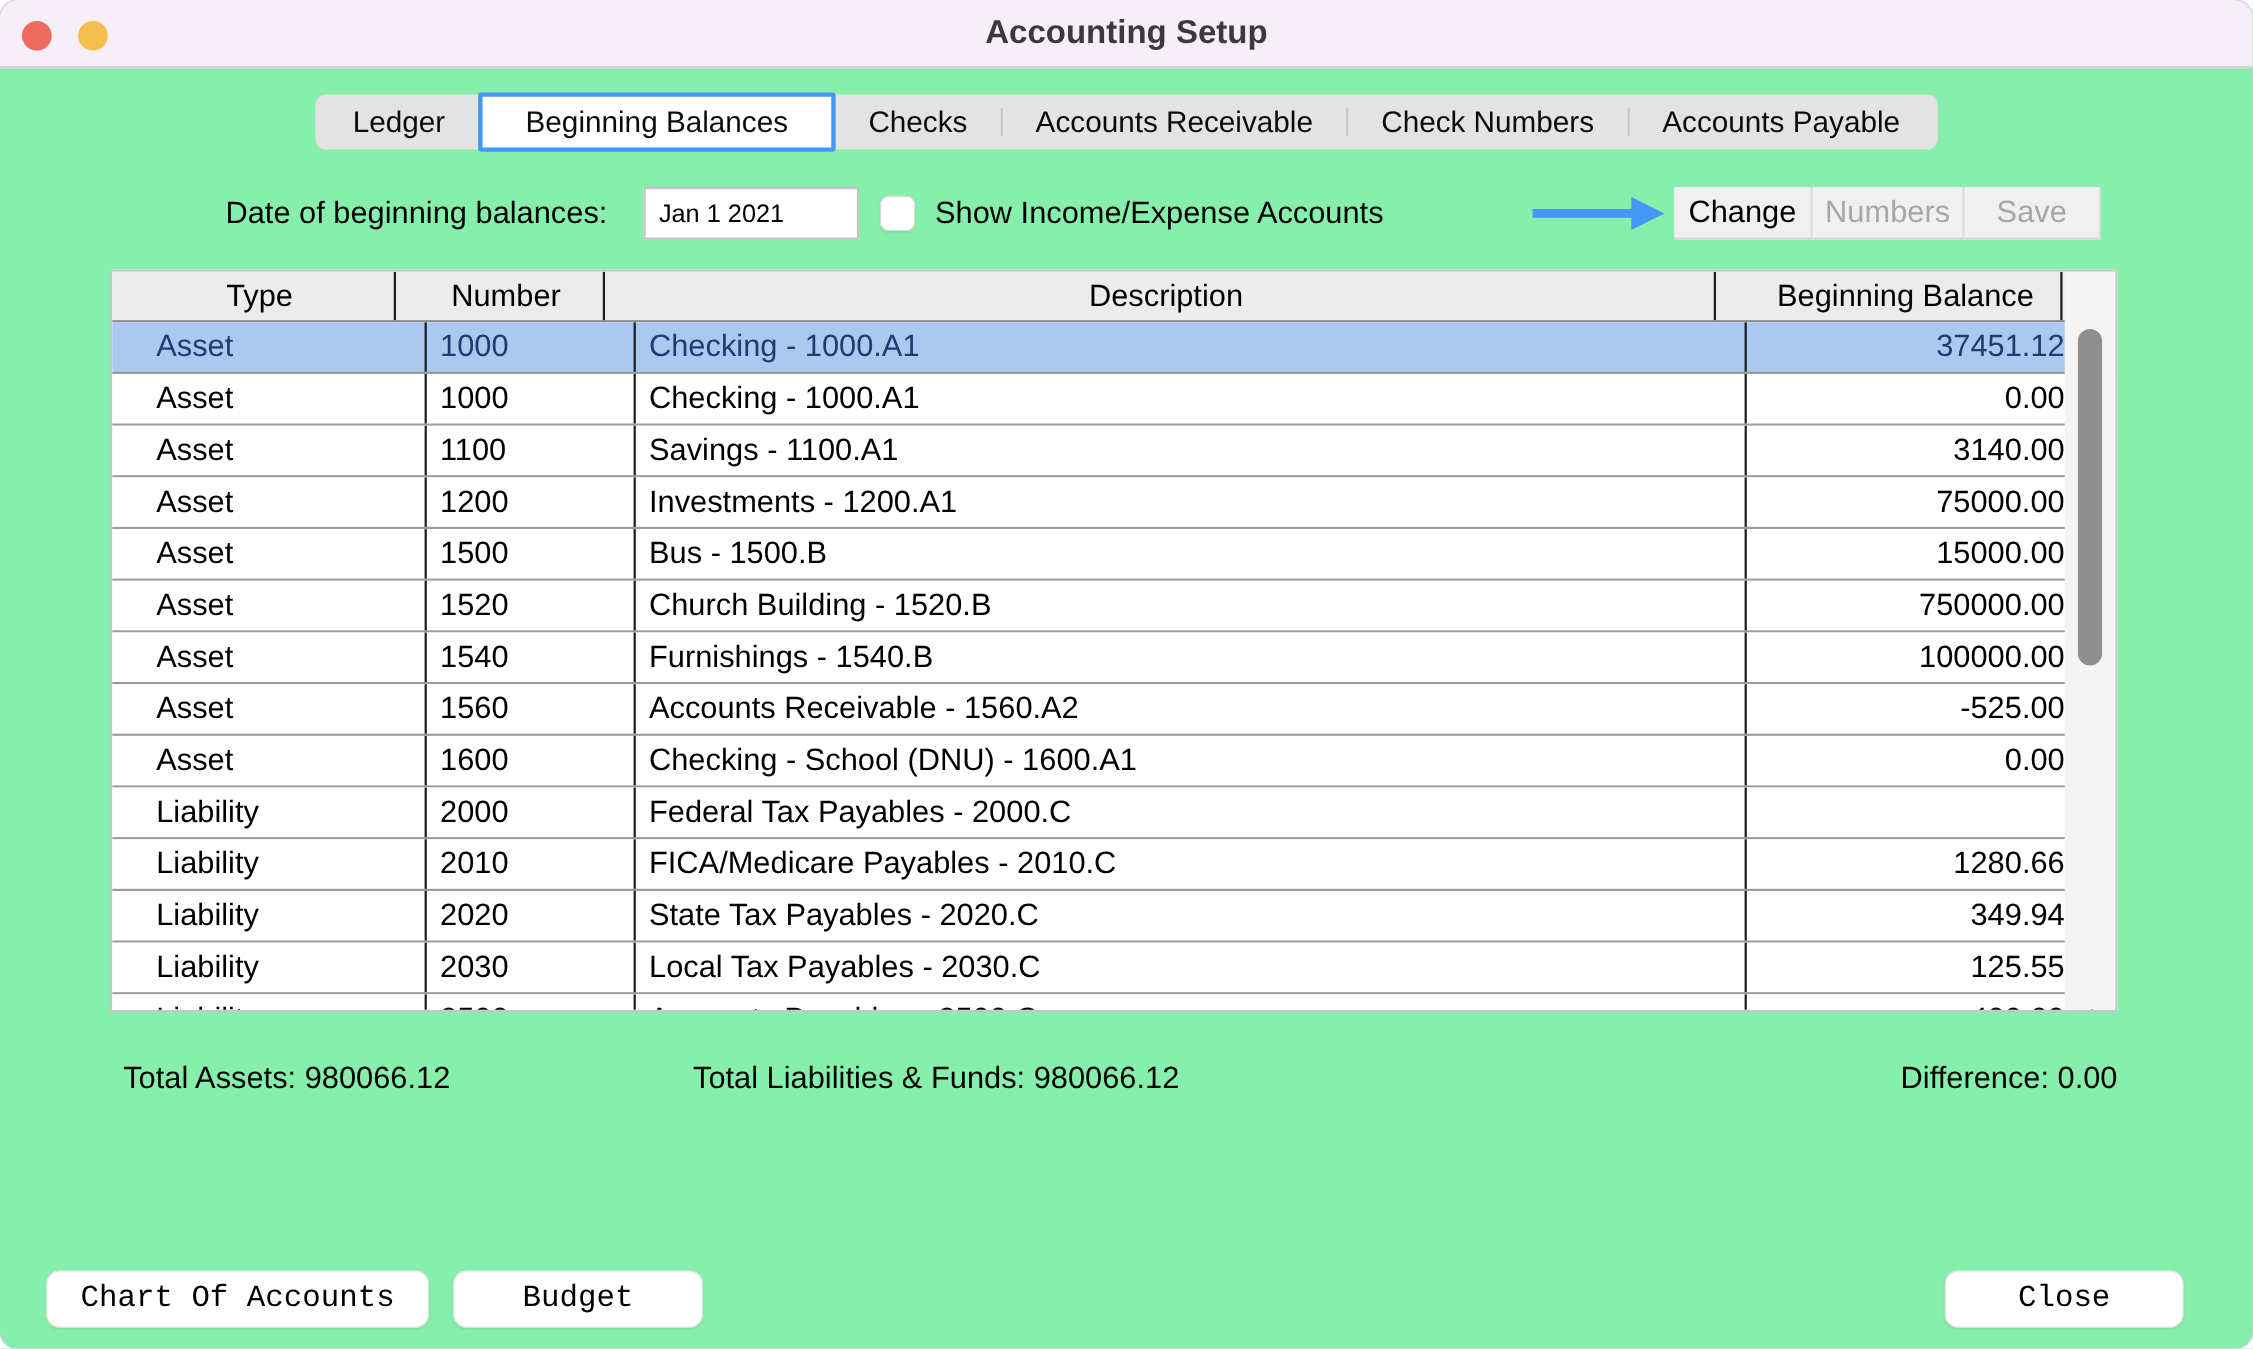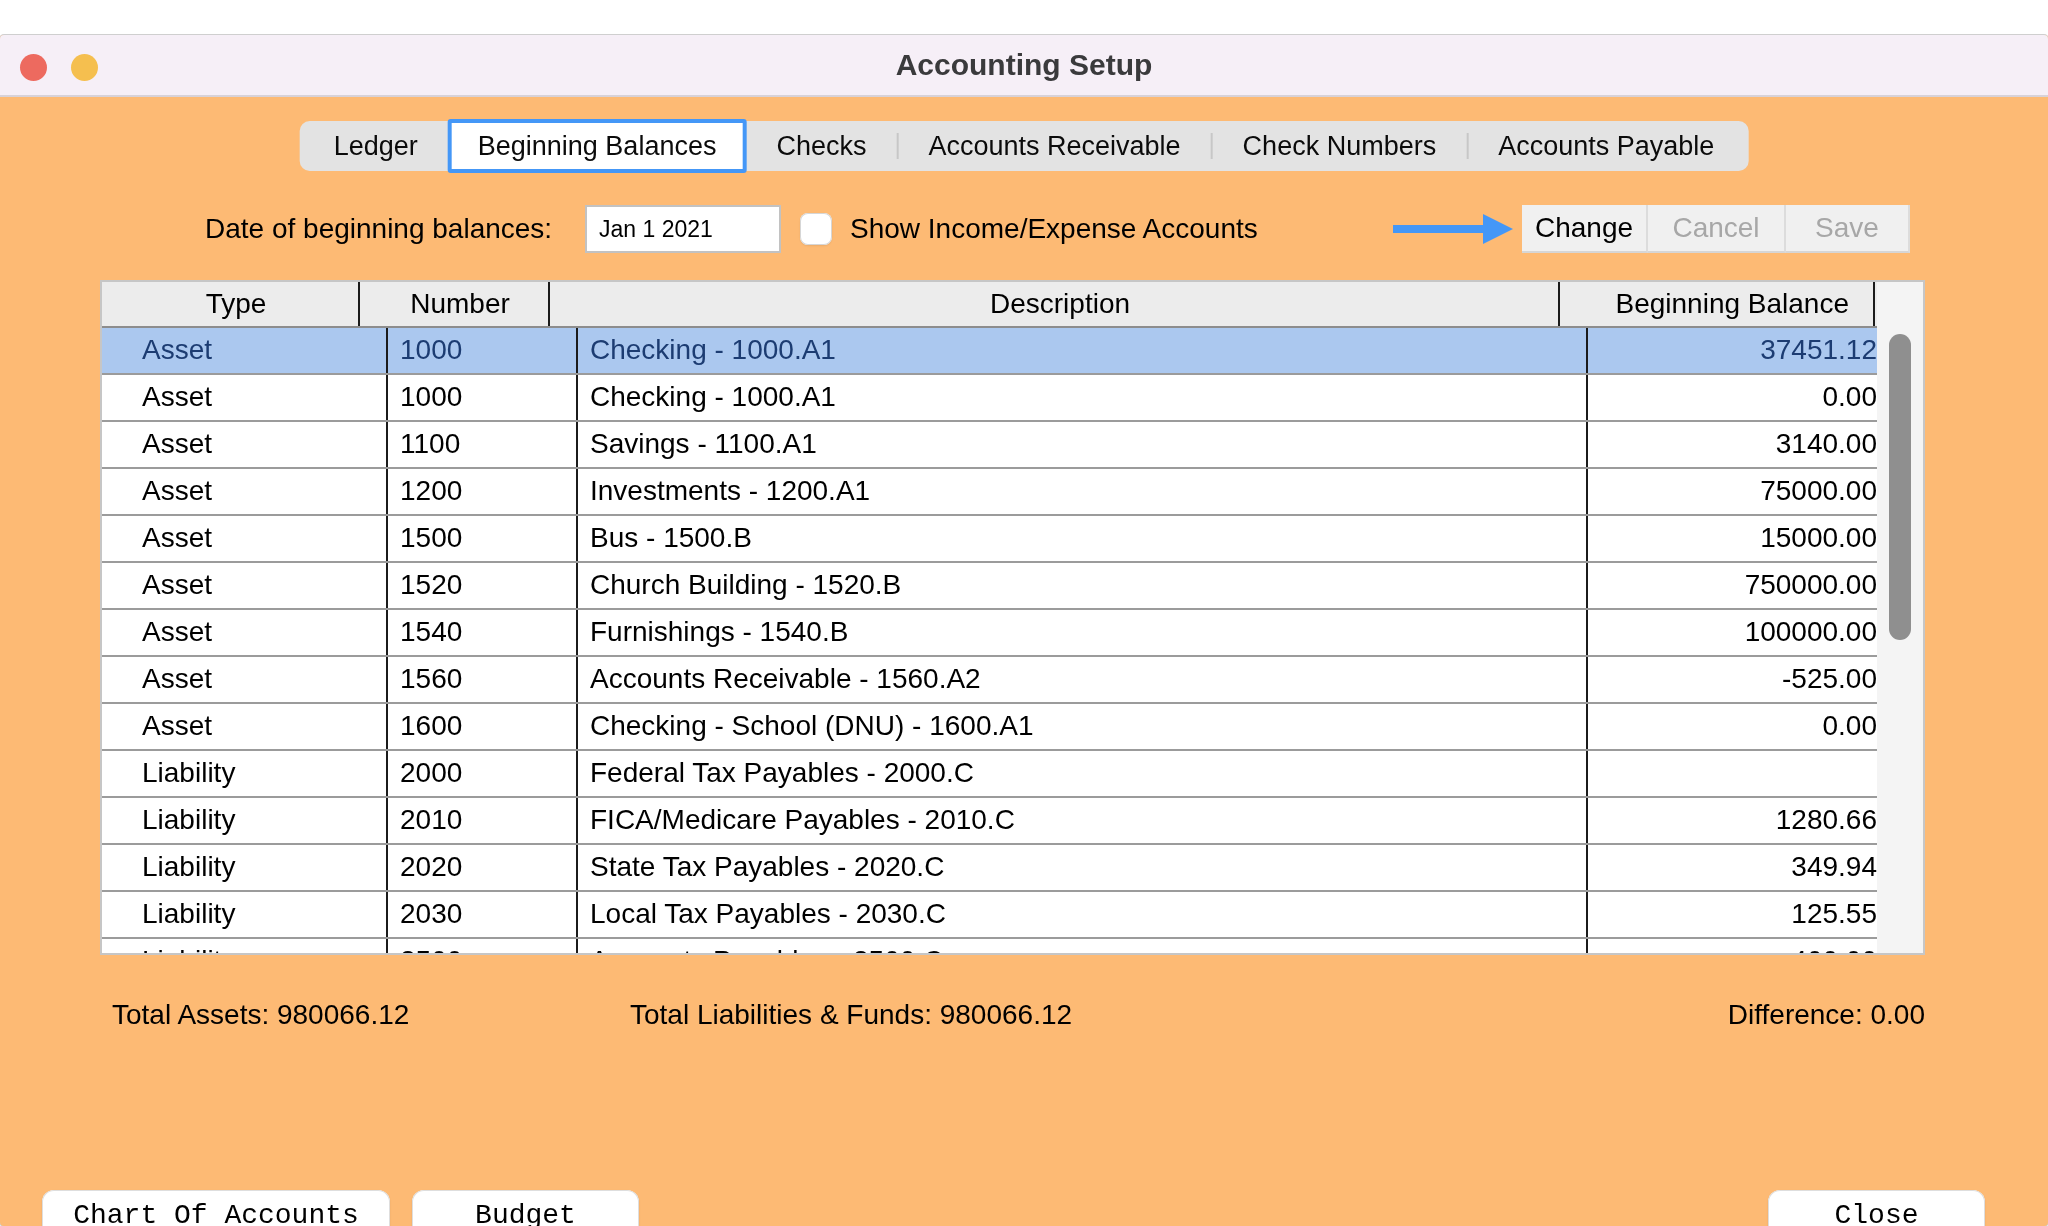--- a/index.html
+++ b/index.html
@@ -4,24 +4,23 @@
 <style>
   html,body { margin:0; padding:0; }
   body {
     width:2048px; height:1226px; position:relative;
     background:#ffffff;
     font-family:"Liberation Sans","DejaVu Sans",sans-serif;
     color:#000;
     overflow:hidden;
   }
   .window {
-    position:absolute; inset:0; border-radius:4px;
-    background:#fdba74; overflow:hidden;
+    position:absolute; inset:0; border-radius:17px;
+    background:#86efac; overflow:hidden;
     box-shadow:0 0 0 1px #cfcfcf;
-    margin-top:35px;
   }
   
   .titlebar {
     position:absolute; top:0; left:0; right:0; height:62px;
     background:#f6eff7; border-bottom:2px solid #d8d2d8; box-sizing:border-box;
   }
   .traffic { position:absolute; top:19px; width:27px; height:27px; border-radius:50%; }
   .t-red    { left:20px; background:#ed6a5f; }
   .t-yellow { left:71px; background:#f5bf4f; }
   .title {
@@ -33,21 +32,21 @@
     position:absolute; top:86px; left:50%; transform:translateX(-50%);
     height:50px; background:#e3e3e3; border-radius:10px;
     display:flex; align-items:center; padding:0 4px; white-space:nowrap;
   }
   .tab {
     font-size:27px; color:#0b0b0b; padding:0 30px; line-height:50px;
   }
   .tab.selected {
     background:#ffffff; border:4px solid #4497f7; border-radius:3px;
     height:54px; line-height:46px; box-sizing:border-box;
-    margin:-2px 0; padding:0 26px; z-index:2;
+    margin:-2px 0; padding:0 39px; z-index:2;
   }
   .sep { width:2px; height:26px; background:#c7c7c7; }
   
   .form-label   { position:absolute; left:205px;  top:170px; line-height:48px; font-size:28px; }
   .date-input {
     position:absolute; left:585px; top:170px; width:196px; height:48px;
     box-sizing:border-box; background:#fff; border:2px solid #c2c2c2;
     font-size:23px; padding:0 8px 0 12px; font-family:inherit; color:#000; outline:none;
   }
   .checkbox {
@@ -145,21 +144,21 @@
   <div class="checkbox"></div>
   <div class="checkbox-label">Show Income/Expense Accounts</div>
 
   <svg class="arrow" viewBox="0 0 120 30">
     <rect x="0" y="11" width="94" height="8" fill="currentColor"></rect>
     <polygon points="90,0 120,15 90,30" fill="currentColor"></polygon>
   </svg>
 
   <div class="btn-row">
     <div class="hbtn enabled" id="btn-change">Change</div>
-    <div class="hbtn disabled" id="btn-cancel">Cancel</div>
+    <div class="hbtn disabled" id="btn-cancel">Numbers</div>
     <div class="hbtn disabled" id="btn-save">Save</div>
   </div>
 
   <div class="table">
     <div class="thead" id="table-head">
         <div class="hcell c0">Type</div>
         <div class="hcell c1">Number</div>
         <div class="hcell c2">Description</div>
         <div class="hcell c3">Beginning Balance</div>
       </div>

